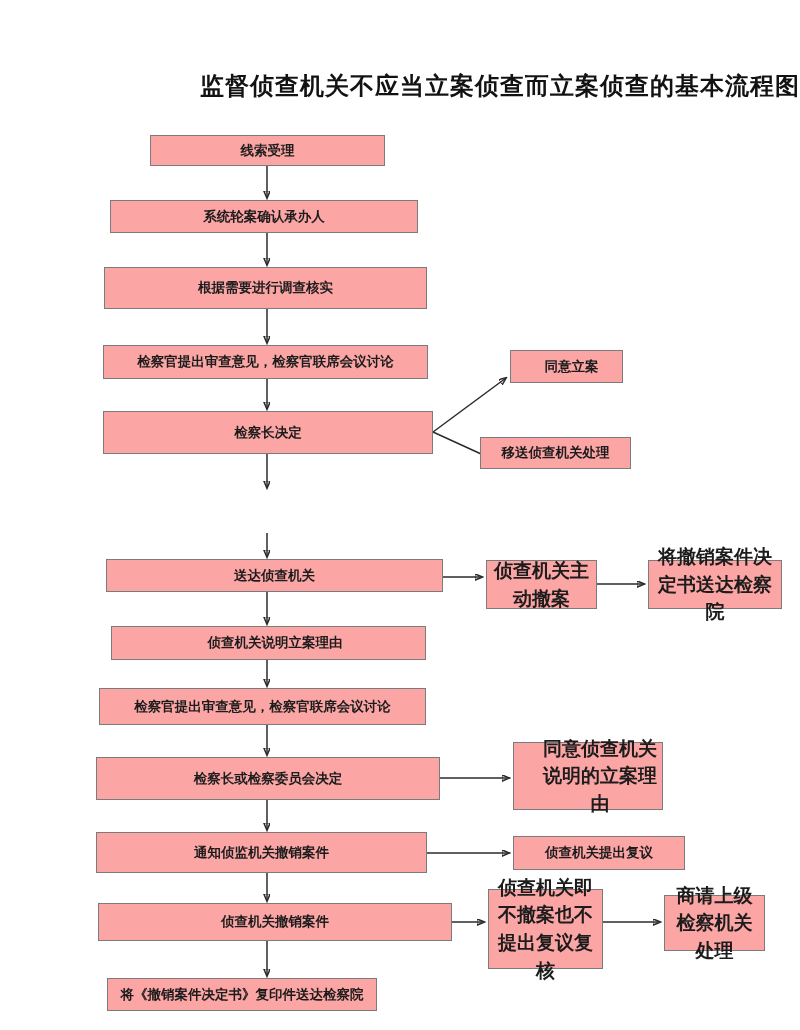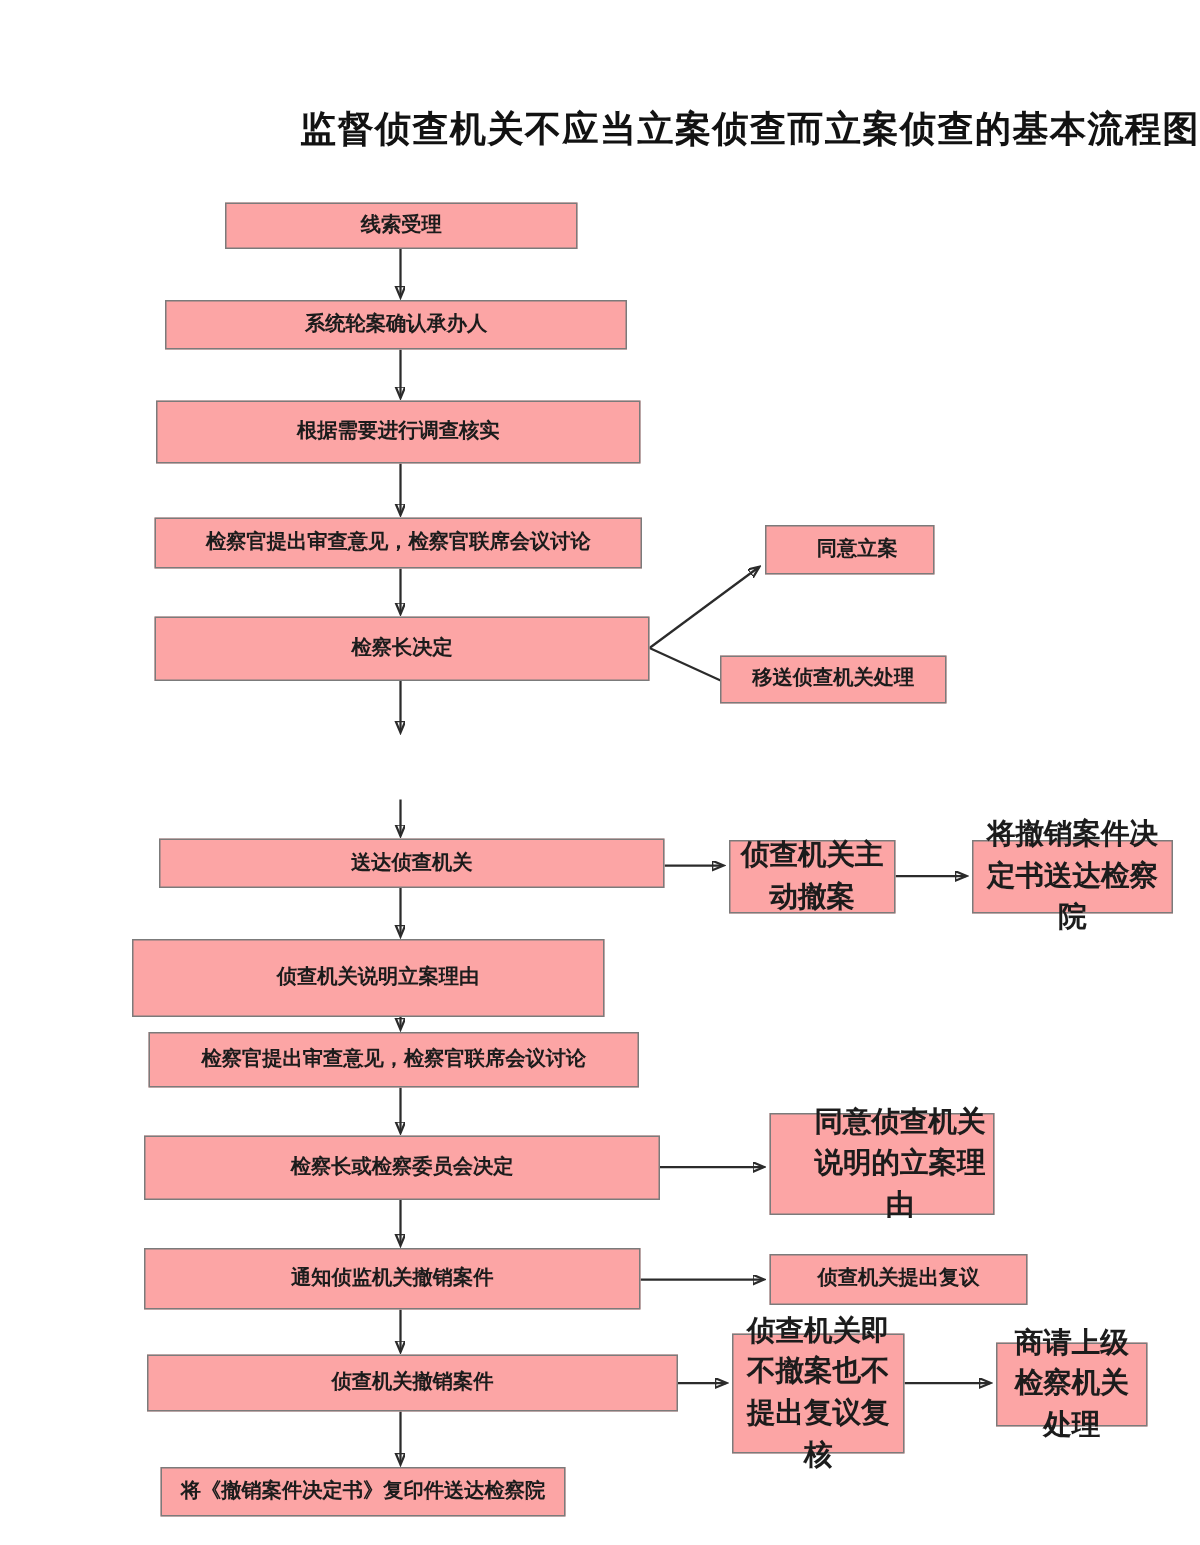--- a/index.html
+++ b/index.html
@@ -89,21 +89,21 @@
   <div class="node" style="left: 150px; top: 135px; width: 235px; height: 31px;">线索受理</div>
   <div class="node" style="left: 110px; top: 200px; width: 308px; height: 33px;">系统轮案确认承办人</div>
   <div class="node" style="left: 104px; top: 267px; width: 323px; height: 42px;">根据需要进行调查核实</div>
   <div class="node" style="left: 103px; top: 345px; width: 325px; height: 34px;">检察官提出审查意见，检察官联席会议讨论</div>
   <div class="node" style="left: 103px; top: 411px; width: 330px; height: 43px;">检察长决定</div>
   <div class="node" style="left: 510px; top: 350px; width: 113px; height: 33px; padding-left: 14px;">同意立案</div>
   <div class="node" style="left: 480px; top: 437px; width: 151px; height: 32px;">移送侦查机关处理</div>
   <div class="node" style="left: 106px; top: 559px; width: 337px; height: 33px;">送达侦查机关</div>
   <div class="node small" style="left: 486px; top: 560px; width: 111px; height: 49px;">侦查机关主动撤案</div>
   <div class="node small" style="left: 648px; top: 560px; width: 134px; height: 49px; text-align: center;">将撤销案件决定书送达检察院</div>
-  <div class="node" style="left: 88px; top: 626px; width: 315px; height: 52px; padding-left: 17px;">侦查机关说明立案理由</div>
+  <div class="node" style="left: 111px; top: 626px; width: 315px; height: 34px; padding-left: 17px;">侦查机关说明立案理由</div>
   <div class="node" style="left: 99px; top: 688px; width: 327px; height: 37px;">检察官提出审查意见，检察官联席会议讨论</div>
   <div class="node" style="left: 96px; top: 757px; width: 344px; height: 43px;">检察长或检察委员会决定</div>
   <div class="node small" style="left: 513px; top: 742px; width: 150px; height: 68px; padding-left: 28px;">同意侦查机关说明的立案理由</div>
   <div class="node" style="left: 96px; top: 832px; width: 331px; height: 41px;">通知侦监机关撤销案件</div>
   <div class="node" style="left: 513px; top: 836px; width: 172px; height: 34px;">侦查机关提出复议</div>
   <div class="node" style="left: 98px; top: 903px; width: 354px; height: 38px;">侦查机关撤销案件</div>
   <div class="node small" style="left: 488px; top: 889px; width: 115px; height: 80px;">侦查机关即不撤案也不提出复议复核</div>
   <div class="node small" style="left: 664px; top: 895px; width: 101px; height: 56px;">商请上级检察机关处理</div>
   <div class="node" style="left: 107px; top: 978px; width: 270px; height: 33px;">将《撤销案件决定书》复印件送达检察院</div>
 

